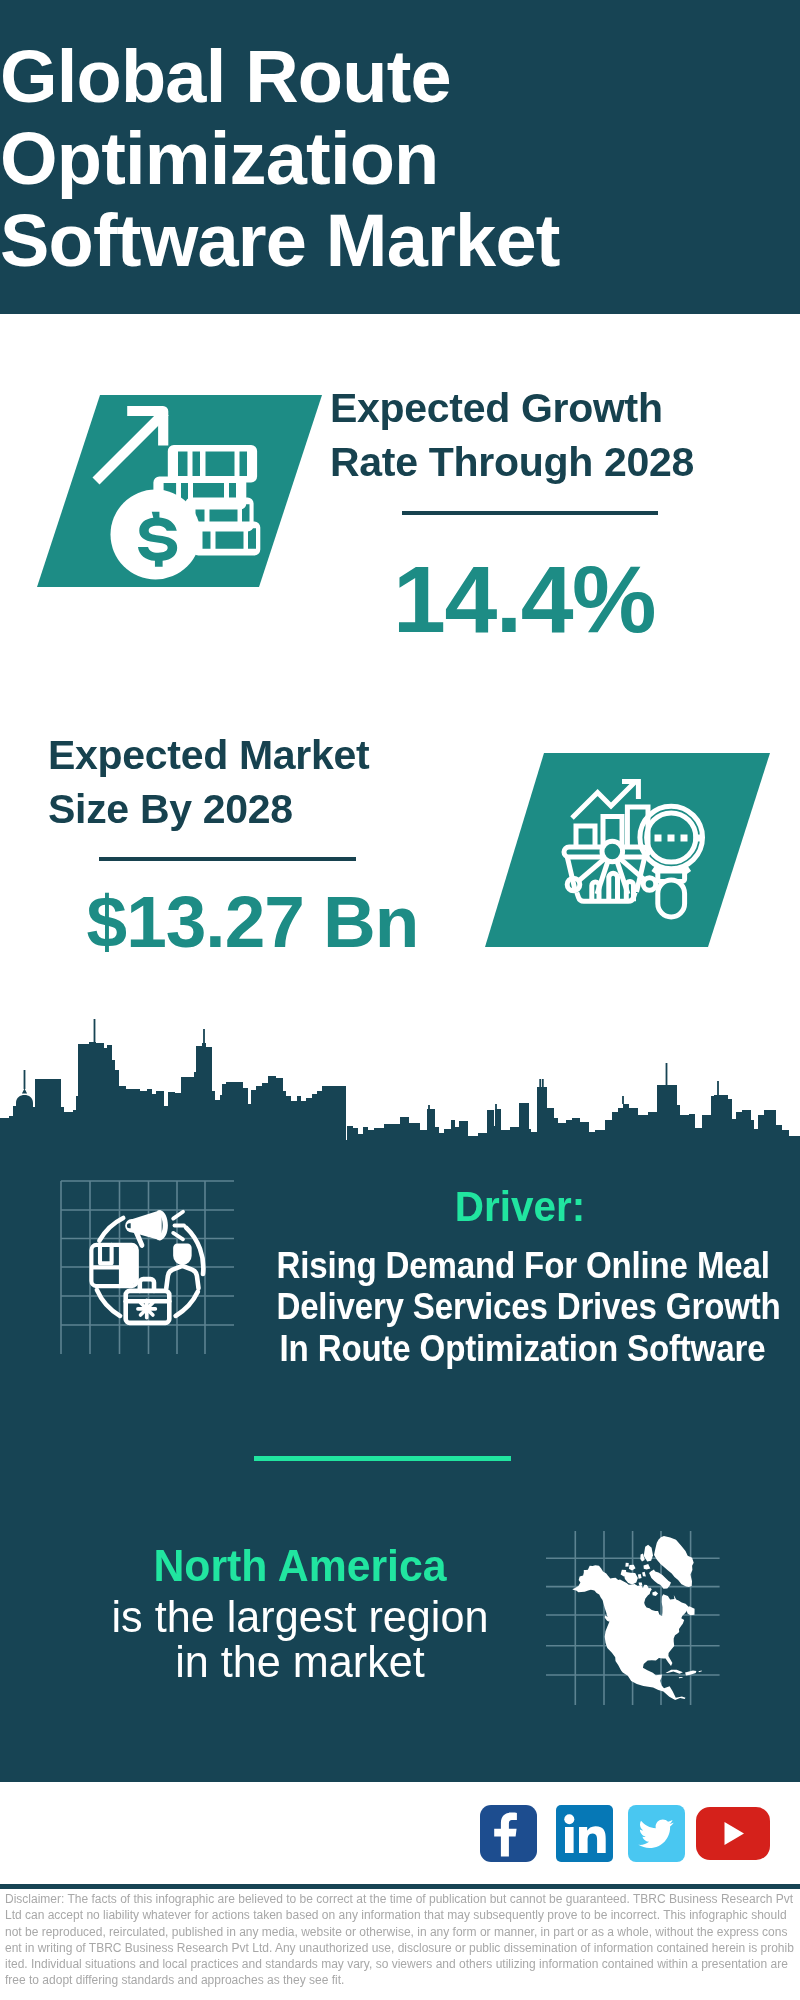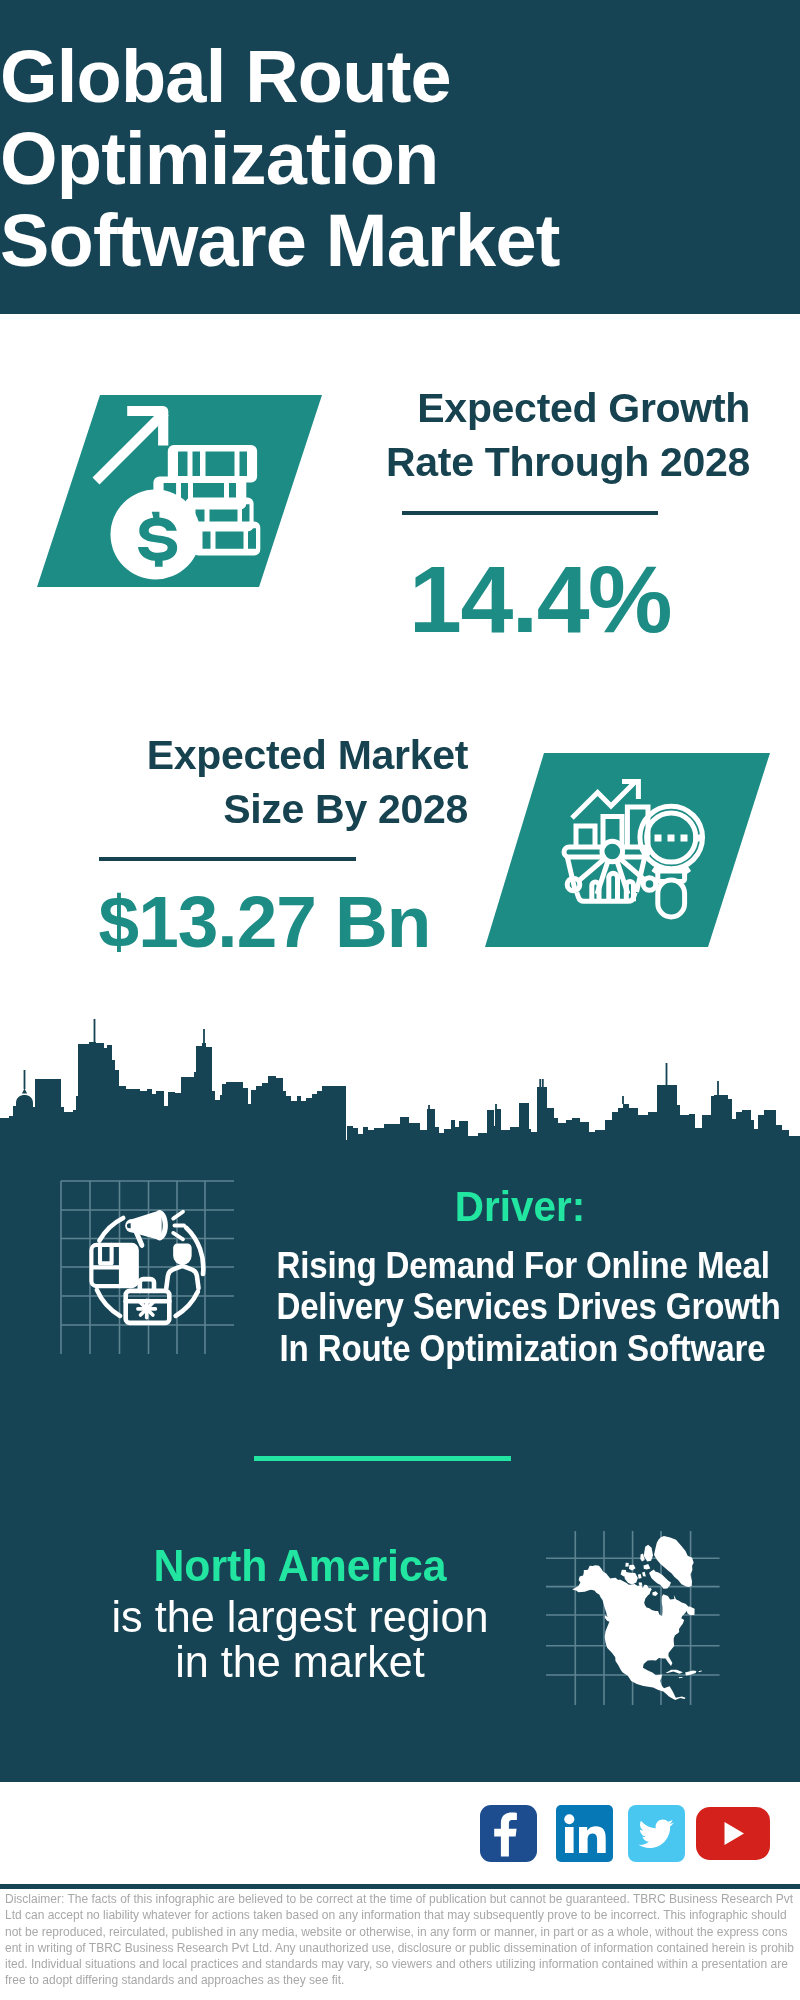--- a/index.html
+++ b/index.html
@@ -4,21 +4,21 @@
 <style>
   * { box-sizing:border-box; margin:0; padding:0; }
   html,body { width:800px; height:2000px; }
   body { font-family:"Liberation Sans", sans-serif; background:#fff; position:relative; overflow:hidden; }
   .page { width:800px; height:2000px; position:relative; background:#ffffff; overflow:hidden; }
 
   .header { position:absolute; left:0; top:0; width:800px; height:314px; background:#174454; }
   .header h1 { position:absolute; left:0; top:36px; width:800px; text-align:left; color:#ffffff;
      font-size:74px; font-weight:700; line-height:82px; letter-spacing:-0.8px; }
 
-  .stat-head { position:absolute; color:#17424f; font-weight:700; font-size:41px; line-height:54px; text-align:right; letter-spacing:-0.3px; }
+  .stat-head { position:absolute; color:#17424f; font-weight:700; font-size:41px; line-height:54px; text-align:left; letter-spacing:-0.3px; }
   .rule { position:absolute; height:4px; background:#17424f; }
   .stat-val { position:absolute; color:#1d8c85; font-weight:700; font-size:95px; line-height:95px; text-align:center; letter-spacing:-1.5px; white-space:nowrap; }
   .stat-val.small { font-size:73px; line-height:73px; letter-spacing:-1px; }
 
   .darkband { position:absolute; left:0; top:1140px; width:800px; height:642px; background:#174454; }
   .skyline { position:absolute; left:0; top:1010px; width:800px; height:135px; }
 
   .driver-title { position:absolute; color:#21e5a0; font-weight:700; font-size:43px; line-height:44px; text-align:center; transform:scaleX(0.94); transform-origin:center top; white-space:nowrap; }
   .driver-body { position:absolute; color:#ffffff; font-weight:700; font-size:36px; line-height:41.3px; text-align:center; letter-spacing:-0.2px; transform:scaleX(0.92); transform-origin:center top; white-space:nowrap; }
 
@@ -55,25 +55,25 @@
                M158.5 109.2 v20.6 h9 v-20.6 Z M172.5 109.2 v20.6 h28 v-20.6 Z M205 109.2 v20.6 h7.5 v-20.6 Z" fill-rule="evenodd"></path>
       <path d="M161.3 126.6 h56 a6 6 0 0 1 6 6 v21.8 a6 6 0 0 1 -6 6 h-56 a6 6 0 0 1 -6 -6 v-21.8 a6 6 0 0 1 6 -6 Z
                M165.5 133.2 v20.6 h8 v-20.6 Z M178.5 133.2 v20.6 h28 v-20.6 Z M211 133.2 v20.6 h8 v-20.6 Z" fill-rule="evenodd"></path>
       <g transform="translate(118.5 139.5) scale(0.80) translate(-118.5 -139.5)">
           <path d="M113.8 111 h9.6 v7.4 h0.2 c11.2 0.7 19.2 6.6 21.5 16.4 h-12.6 c-1.7 -4 -5.3 -6.2 -11.6 -6.2 c-6.9 0 -10.9 2.3 -10.9 5.8 c0 3.3 2.6 4.8 9.6 5.9 l7.4 1.1 c12.6 1.9 18.6 6.4 18.6 14.6 c0 9.3 -7.3 15.3 -18.2 16.3 v7.6 h-9.6 v-7.6 c-12.1 -0.9 -19.8 -7 -21.2 -17.3 h12.6 c1.2 4.8 5.2 7.2 12.6 7.2 c7.5 0 11.9 -2.4 11.9 -6.2 c0 -3.2 -2.5 -4.8 -9.3 -5.8 l-8.1 -1.2 c-12.2 -1.8 -18.1 -6.4 -18.1 -14.3 c0 -8.8 7.1 -14.9 17.6 -16 Z" fill="#1d8c85"></path>
         </g>
     </g>
   </svg>
   <div class="stat-head" style="left:330px; top:381px; width:420px;">Expected Growth<br>Rate Through 2028</div>
   <div class="rule" style="left:402px; top:511px; width:256px;"></div>
-  <div class="stat-val" style="left:320px; top:552px; width:440px;">14.4%</div>
+  <div class="stat-val" style="left:304px; top:552px; width:440px;">14.4%</div>
 
   <div class="stat-head" style="left:48px; top:728px; width:420px;">Expected Market<br>Size By 2028</div>
   <div class="rule" style="left:99px; top:857px; width:257px;"></div>
-  <div class="stat-val small" style="left:32px; top:885px; width:465px;">$13.27 Bn</div>
+  <div class="stat-val small" style="left:20px; top:885px; width:465px;">$13.27 Bn</div>
   <svg style="position:absolute;left:485px;top:753px;" width="285" height="194" viewBox="0 0 285 194">
     <polygon points="59,0 285,0 223,194 0,194" fill="#1d8c85"></polygon>
     <g fill="none" stroke="#fff" stroke-width="5" stroke-linecap="butt" stroke-linejoin="miter">
       <polyline points="87,65 112.6,39.6 126,53 151,28"></polyline>
       <polyline points="137,28.6 153.4,28.6 153.4,46"></polyline>
       <path d="M91 95 V73 h19 v22"></path>
       <path d="M118 95 V63.4 h19 v31.6"></path>
       <path d="M142.4 95 V54 h20.6 v41"></path>
       <rect x="79" y="93.9" width="84" height="10.2" rx="5.1"></rect>
       <path d="M82.3 104.1 L90.5 139 M159.7 104.1 L151.5 139"></path>

